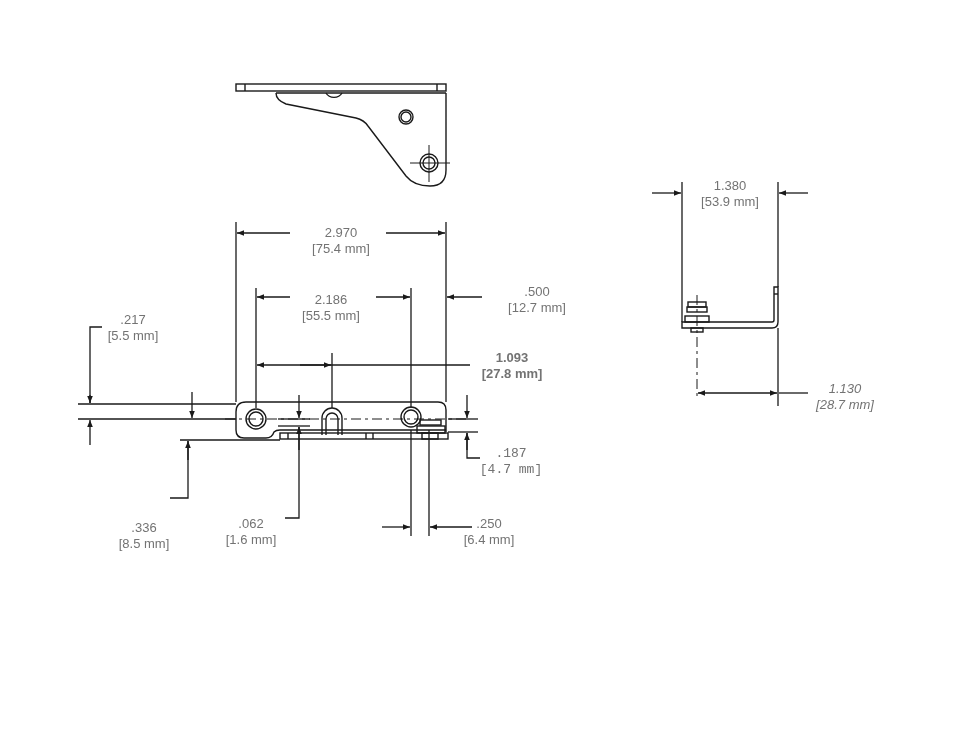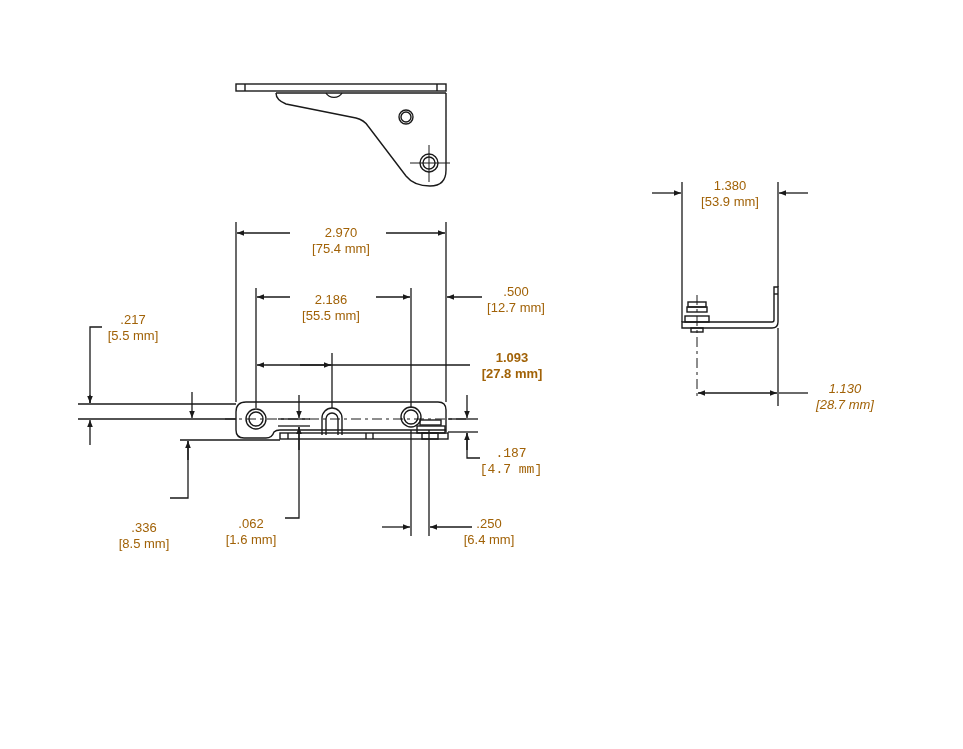--- a/index.html
+++ b/index.html
@@ -1,18 +1,18 @@
 <!DOCTYPE html>
 <html><head>
 <meta charset="utf-8">
 <style>
   html, body { margin: 0; padding: 0; background: #ffffff; }
   body { width: 963px; height: 749px; position: relative; overflow: hidden; font-family: "Liberation Sans", sans-serif; }
   svg { position: absolute; left: 0; top: 0; }
-  .lbl { position: absolute; font-family: "Liberation Sans", sans-serif; font-size: 13px; color: #a16207; text-align: center; line-height: 16px; white-space: nowrap; transform: translateX(-50%); }
+  .lbl { position: absolute; font-family: "Liberation Sans", sans-serif; font-size: 13px; color: #737373; text-align: center; line-height: 16px; white-space: nowrap; transform: translateX(-50%); }
   .lbl span { display: block; }
 </style>
 </head>
 <body>
 
 <svg width="963" height="749" viewBox="0 0 963 749">
   <defs>
     <marker id="ah" viewBox="0 0 10 10" refX="10" refY="5" markerWidth="10" markerHeight="7" orient="auto-start-reverse" markerUnits="userSpaceOnUse">
       <path d="M0,1 L10,5 L0,9 z" fill="#1a1a1a"></path>
     </marker>
@@ -125,21 +125,21 @@
 </svg>
 
 <div class="lbl" style="left:341px;top:225px;">
   <span>2.970</span>
   <span>[75.4 mm]</span>
 </div>
 <div class="lbl" style="left:331px;top:292px;">
   <span>2.186</span>
   <span>[55.5 mm]</span>
 </div>
-<div class="lbl" style="left:516px;top:284px;">
+<div class="lbl" style="left:537px;top:284px;">
   <span>.500</span>
   <span>[12.7 mm]</span>
 </div>
 <div class="lbl" style="left:512px;top:350px;font-weight:bold;">
   <span>1.093</span>
   <span>[27.8 mm]</span>
 </div>
 <div class="lbl" style="left:133px;top:312px;">
   <span>.217</span>
   <span>[5.5 mm]</span>

